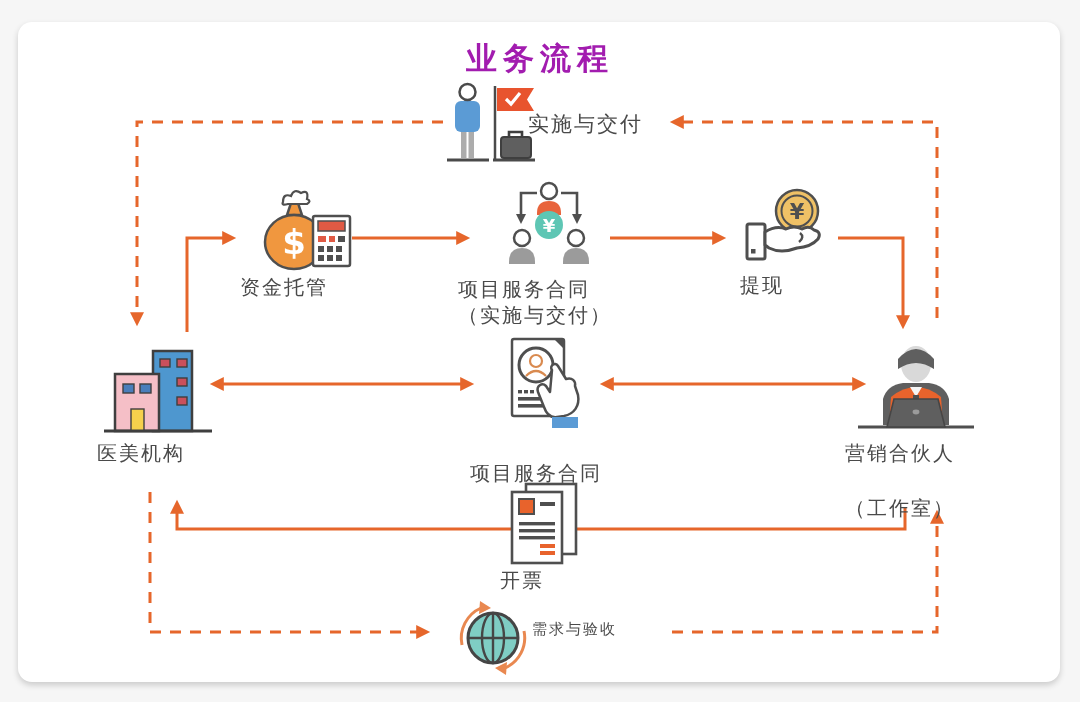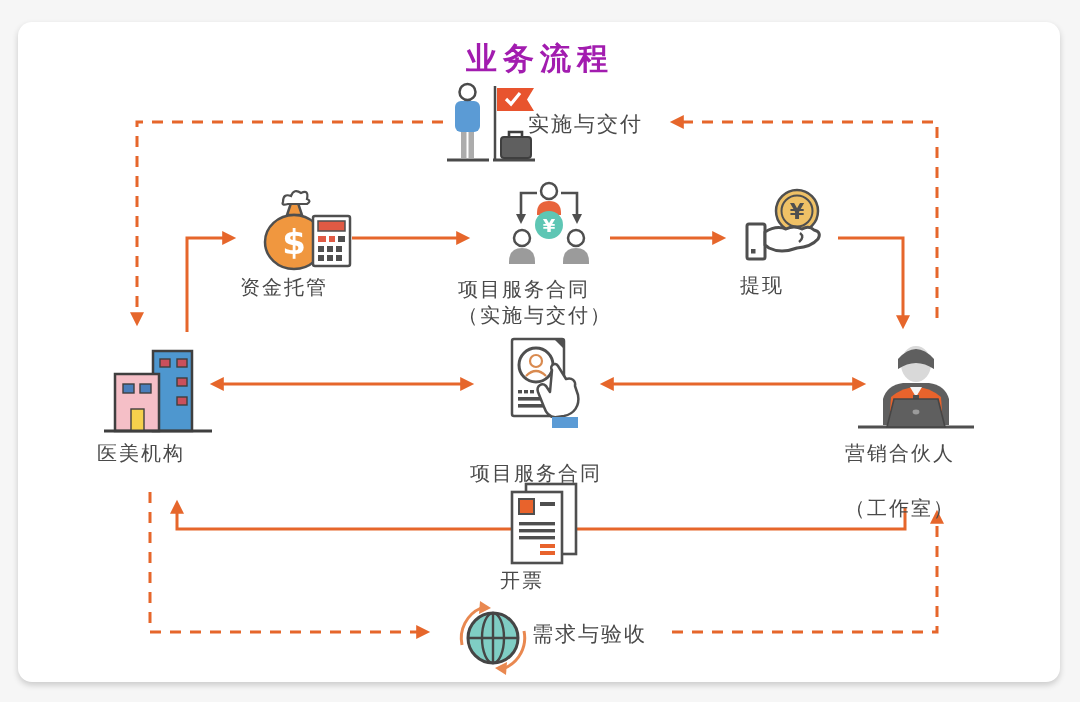--- a/index.html
+++ b/index.html
@@ -188,14 +188,14 @@
   <div class="node-label" style="left:528px;top:110px;width:140px;font-size:21px;">实施与交付</div>
   <div class="node-label" style="left:240px;top:274px;width:120px;">资金托管</div>
   <div class="node-label" style="left:458px;top:276px;width:180px;">项目服务合同</div>
   <div class="node-label" style="left:458px;top:302px;width:180px;">（实施与交付）</div>
   <div class="node-label" style="left:740px;top:272px;width:100px;">提现</div>
   <div class="node-label" style="left:97px;top:440px;width:120px;">医美机构</div>
   <div class="node-label" style="left:470px;top:460px;width:140px;">项目服务合同</div>
   <div class="node-label" style="left:845px;top:440px;width:145px;">营销合伙人</div>
   <div class="node-label" style="left:845px;top:466px;width:145px;margin-top:29px;">（工作室）</div>
   <div class="node-label" style="left:500px;top:567px;width:80px;font-family:Liberation Mono, monospace;">开票</div>
-  <div class="node-label" style="left:532px;top:620px;width:145px;font-size:21px;">需求与验收</div>
+  <div class="node-label" style="left:532px;top:620px;width:145px;font-size:15px;">需求与验收</div>
 </div>
 
 </body></html>

